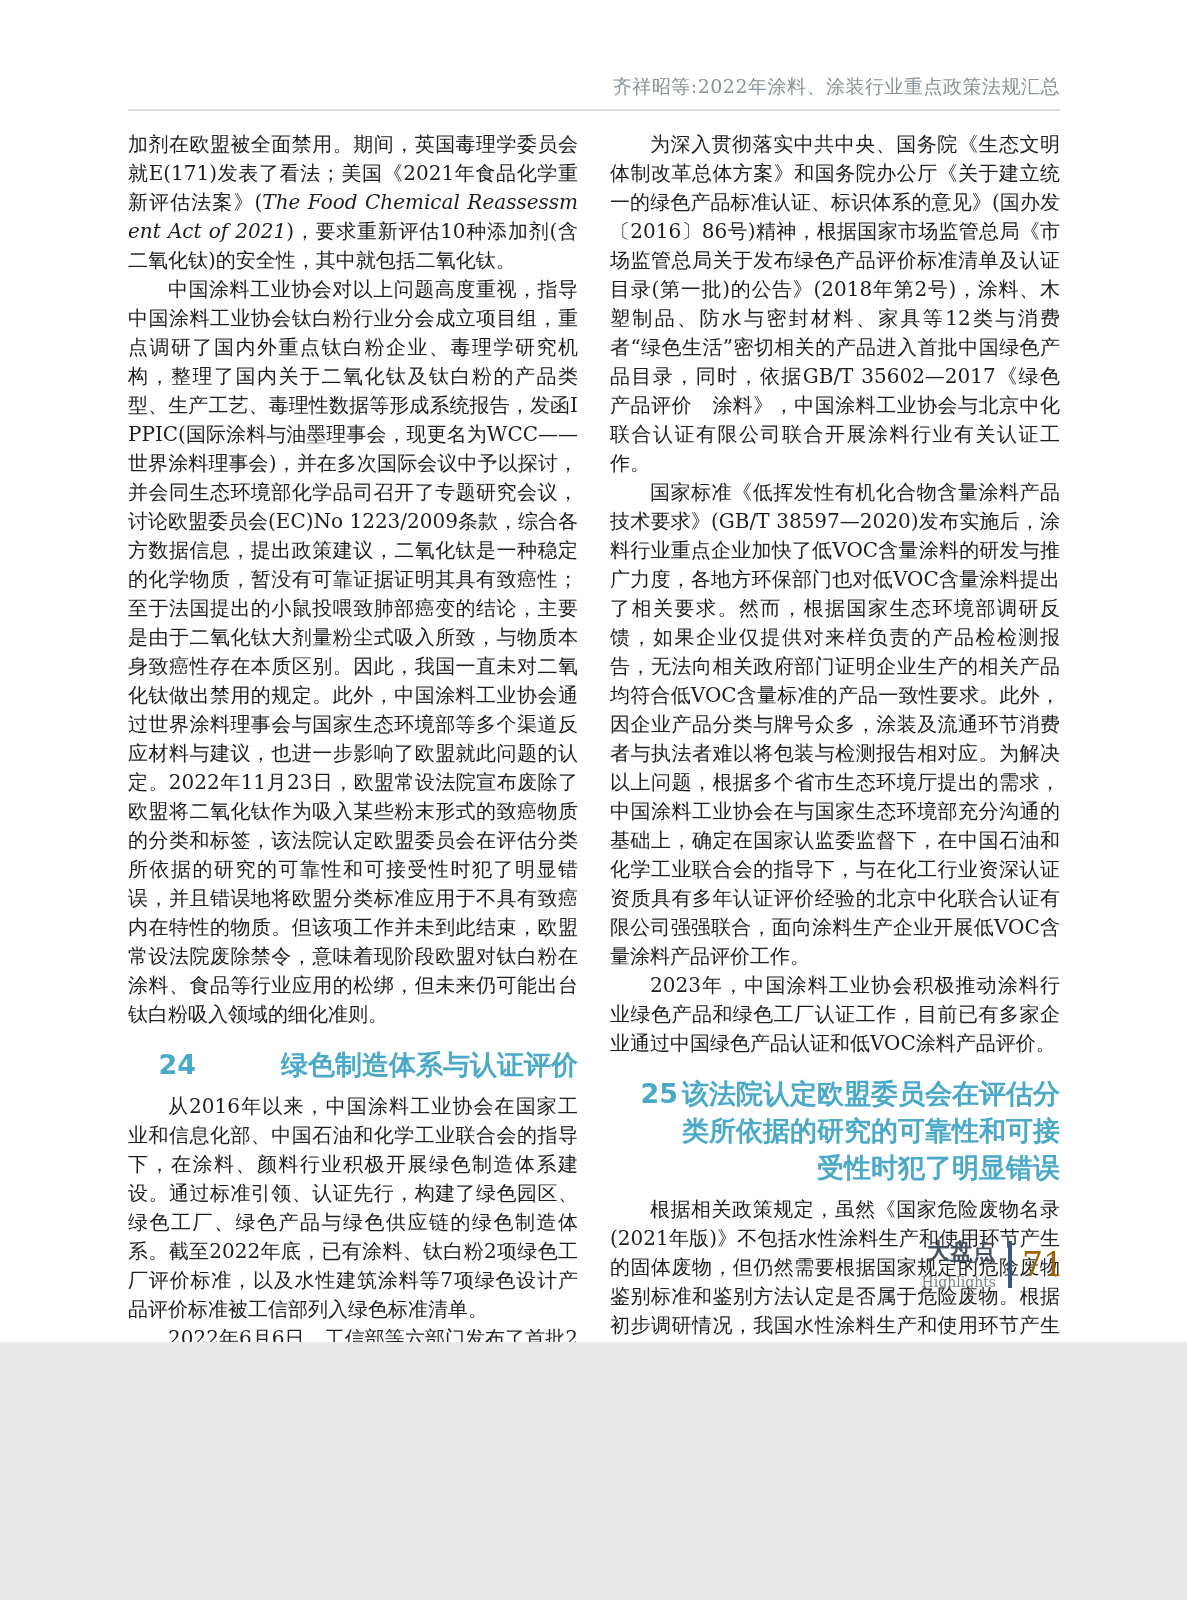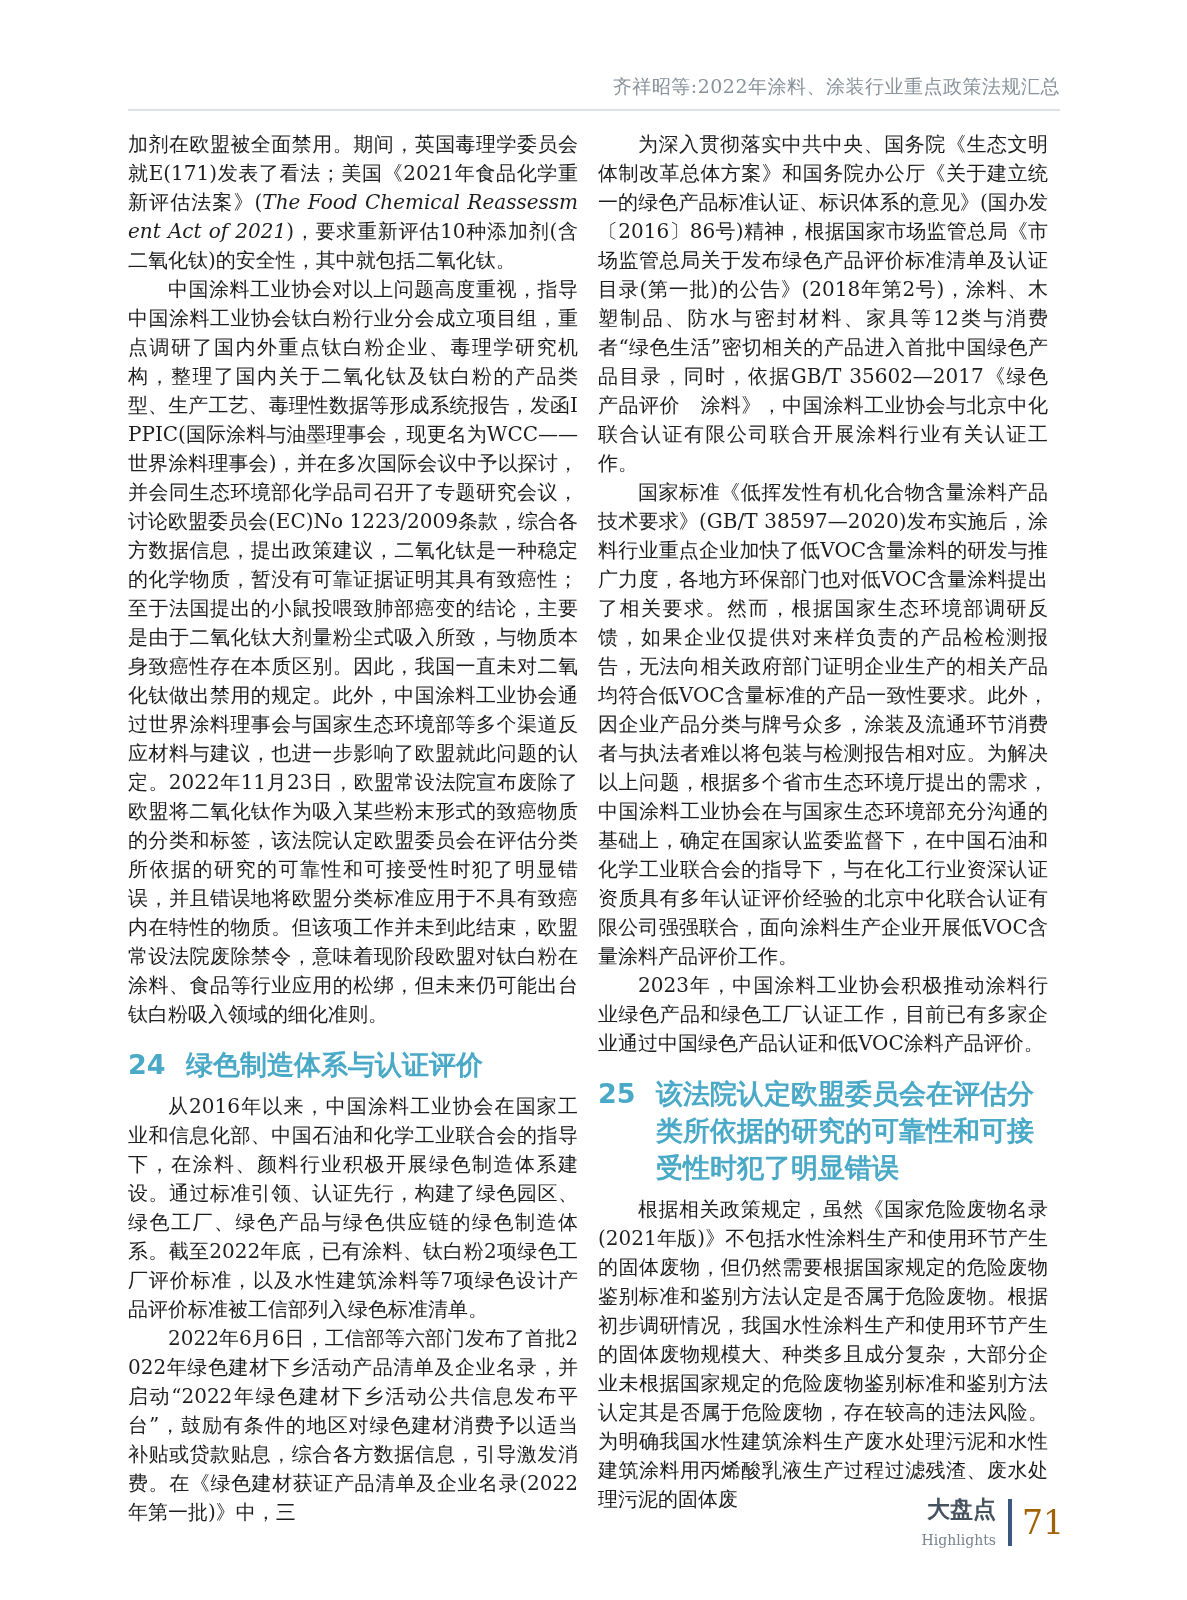--- a/index.html
+++ b/index.html
@@ -1,57 +1,57 @@
 <!DOCTYPE html>
 <html><head>
 <meta charset="utf-8">
 <style>
   html,body{margin:0;padding:0;background:#e9e9e9;}
   .page{
     position:relative;
-    width:1187px;height:1600px;
+    width:1187px;height:1342px;
     margin:0 auto;
     background:#ffffff;
     font-family:"DejaVu Serif","Liberation Serif",serif;
     overflow:hidden;
   }
   
   .header{
     position:absolute;left:128px;right:127px;top:74px;
     border-bottom:2px solid #dde1e4;
     padding-bottom:9px;
     text-align:right;
   }
   .running-title{
     font-size:19px;color:#87929b;letter-spacing:.5px;
     font-family:"DejaVu Serif","Liberation Serif",serif;
   }
   
   .columns{
     position:absolute;left:128px;top:130px;width:932px;
-    display:flex;gap:20px;
+    display:flex;gap:32px;
   }
   .column{width:450px;}
   p.body{
     margin:0;
     font-size:20px;line-height:29px;
     color:#1e1e1e;
     text-align:justify;
     text-justify:inter-ideograph;
     word-break:break-all;
   }
   p.body.indent{text-indent:2em;}
   p.body .it{font-style:italic;}
   .heading{
     display:flex;
-    margin:17px 0 9px 0;
+    margin:17px 0 9px 10px;
     color:#4aa9c7;
     font-family:"DejaVu Sans","Liberation Sans",sans-serif;
     font-weight:bold;
-    font-size:27px;line-height:37px;
+    font-size:27px;line-height:37px;text-align:right;
   }
   .h-num{flex:0 0 58px;}
   .h-title{flex:1;}
   
   .footer{
     position:absolute;right:123px;bottom:52px;
     display:flex;align-items:center;
   }
   .footer-label{text-align:right;}
   .footer-cn{

